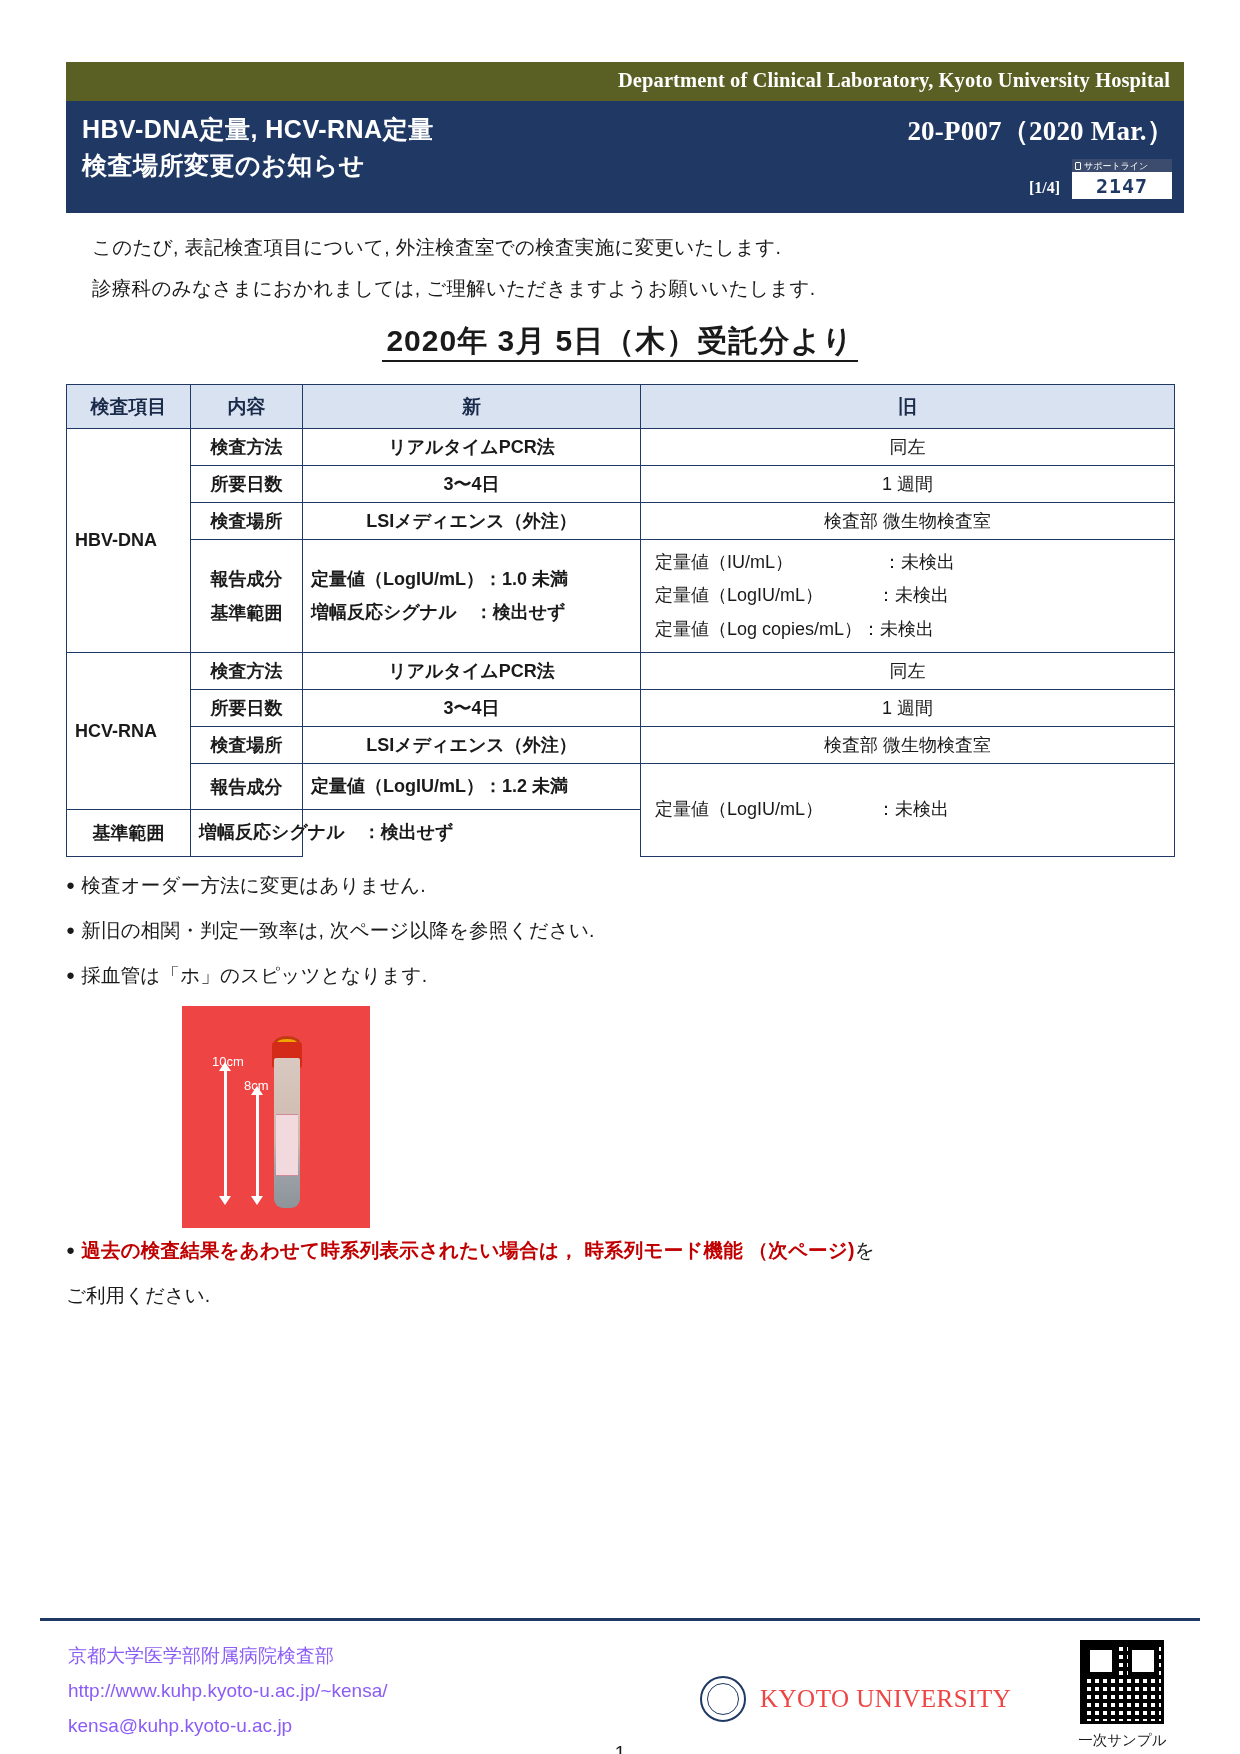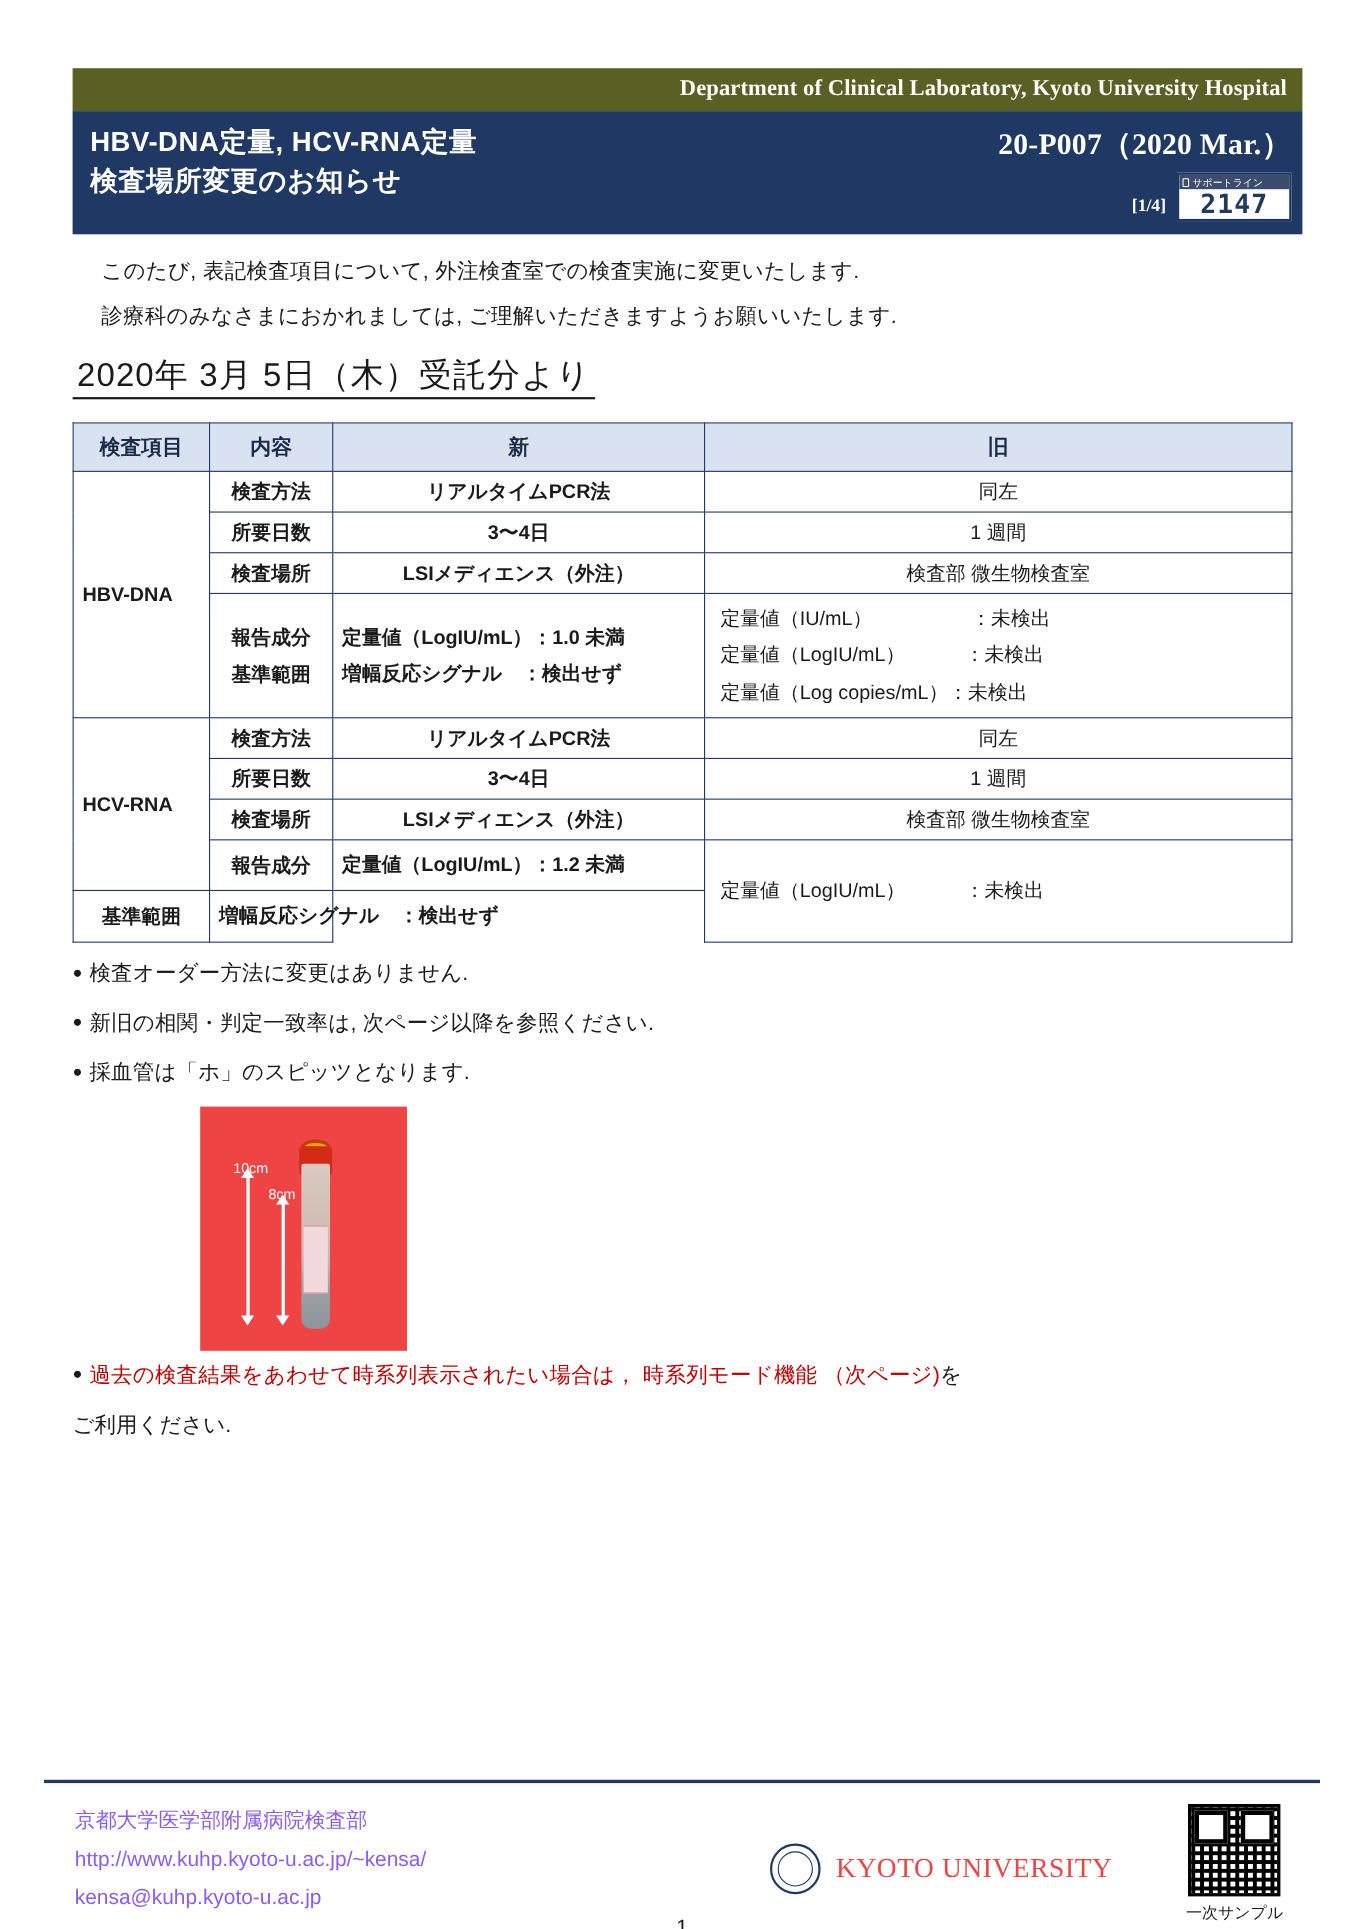--- a/index.html
+++ b/index.html
@@ -95,40 +95,41 @@
   .phone-glyph {
     display: inline-block;
     width: 6px; height: 8px;
     border: 1px solid #ffffff;
     border-radius: 1px;
   }
   .support-num {
     color: #1f3864;
     font-family: "DejaVu Sans Mono", monospace;
     font-weight: bold;
-    font-size: 24px;
+    font-size: 20px;
     line-height: 28px;
     text-align: center;
     letter-spacing: 1px;
   }
 
   
   .intro {
     margin: 20px 66px 0 66px;
   }
   .intro p {
     margin: 0 0 12px 26px;
     font-size: 19.5px;
     line-height: 1.5;
     letter-spacing: .3px;
   }
 
   .date-line {
+    text-align: center;
     font-size: 30px;
-    font-weight: normal;
+    font-weight: bold;
     letter-spacing: 1px;
     margin: 18px 0 22px 0;
   }
   .date-line span {
     border-bottom: 2px solid #1a1a1a;
     padding: 0 4px 3px 4px;
   }
 
   
   table.main-table {
@@ -189,21 +190,21 @@
     letter-spacing: .2px;
   }
   .bullet .dot {
     color: #1a1a1a;
     font-size: 15px;
     margin-right: 6px;
     vertical-align: 2px;
   }
   .bullet.red-note .hl {
     color: #c00000;
-    font-weight: normal;
+    font-weight: bold;
   }
   .bullet.red-note {
     margin-top: 6px;
   }
   .bullet.red-note .tail { color: #1a1a1a; }
   .cont-line { font-size: 19.5px; margin: 0 0 0 0; }
 
   
   .photo-wrap {
     margin: 10px 0 8px 116px;

